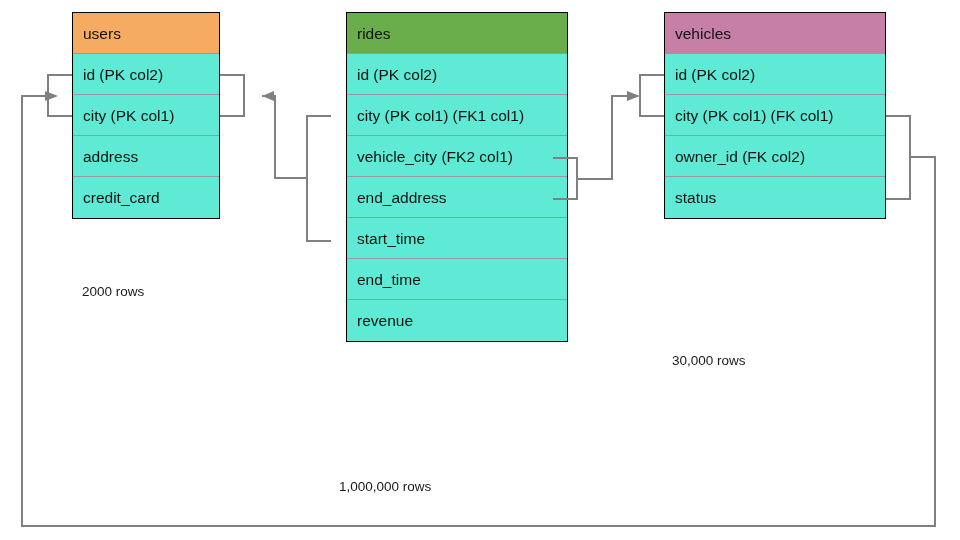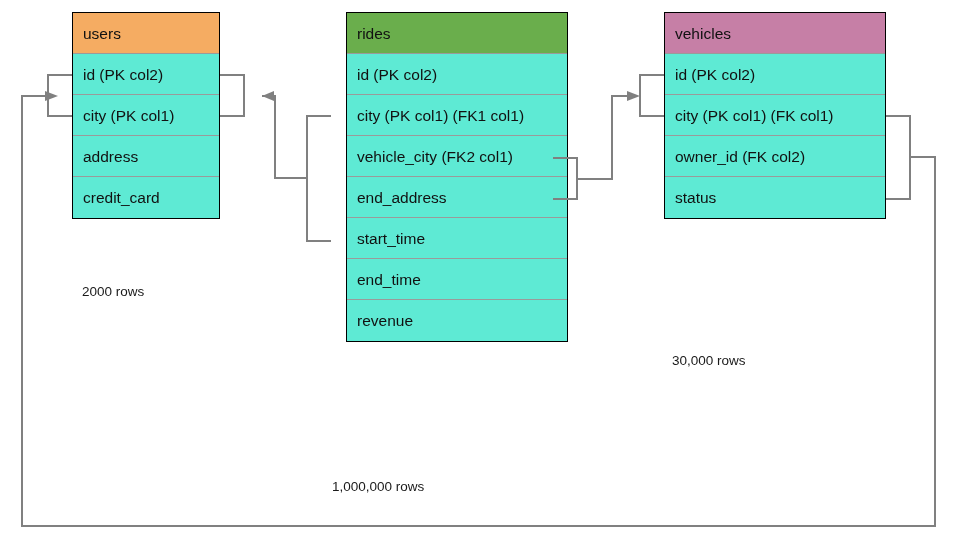--- a/index.html
+++ b/index.html
@@ -80,21 +80,21 @@
   <div class="er-table" id="tbl-rides" style="left:346px; top:12px; width:222px;">
     <div class="er-row er-header" style="background:#6AAE4C;">rides</div>
     <div class="er-row">id (PK col2)</div>
     <div class="er-row">city (PK col1) (FK1 col1)</div>
     <div class="er-row">vehicle_city (FK2 col1)</div>
     <div class="er-row">end_address</div>
     <div class="er-row">start_time</div>
     <div class="er-row">end_time</div>
     <div class="er-row">revenue</div>
   </div>
-  <div class="row-count" style="left:332px; top:479px;">1,000,000 rows</div>
+  <div class="row-count" style="left:339px; top:479px;">1,000,000 rows</div>
 
   <div class="er-table" id="tbl-vehicles" style="left:664px; top:12px; width:222px;">
     <div class="er-row er-header" style="background:#C67FA6;">vehicles</div>
     <div class="er-row">id (PK col2)</div>
     <div class="er-row">city (PK col1) (FK col1)</div>
     <div class="er-row">owner_id (FK col2)</div>
     <div class="er-row">status</div>
   </div>
   <div class="row-count" style="left:672px; top:353px;">30,000 rows</div>
 

